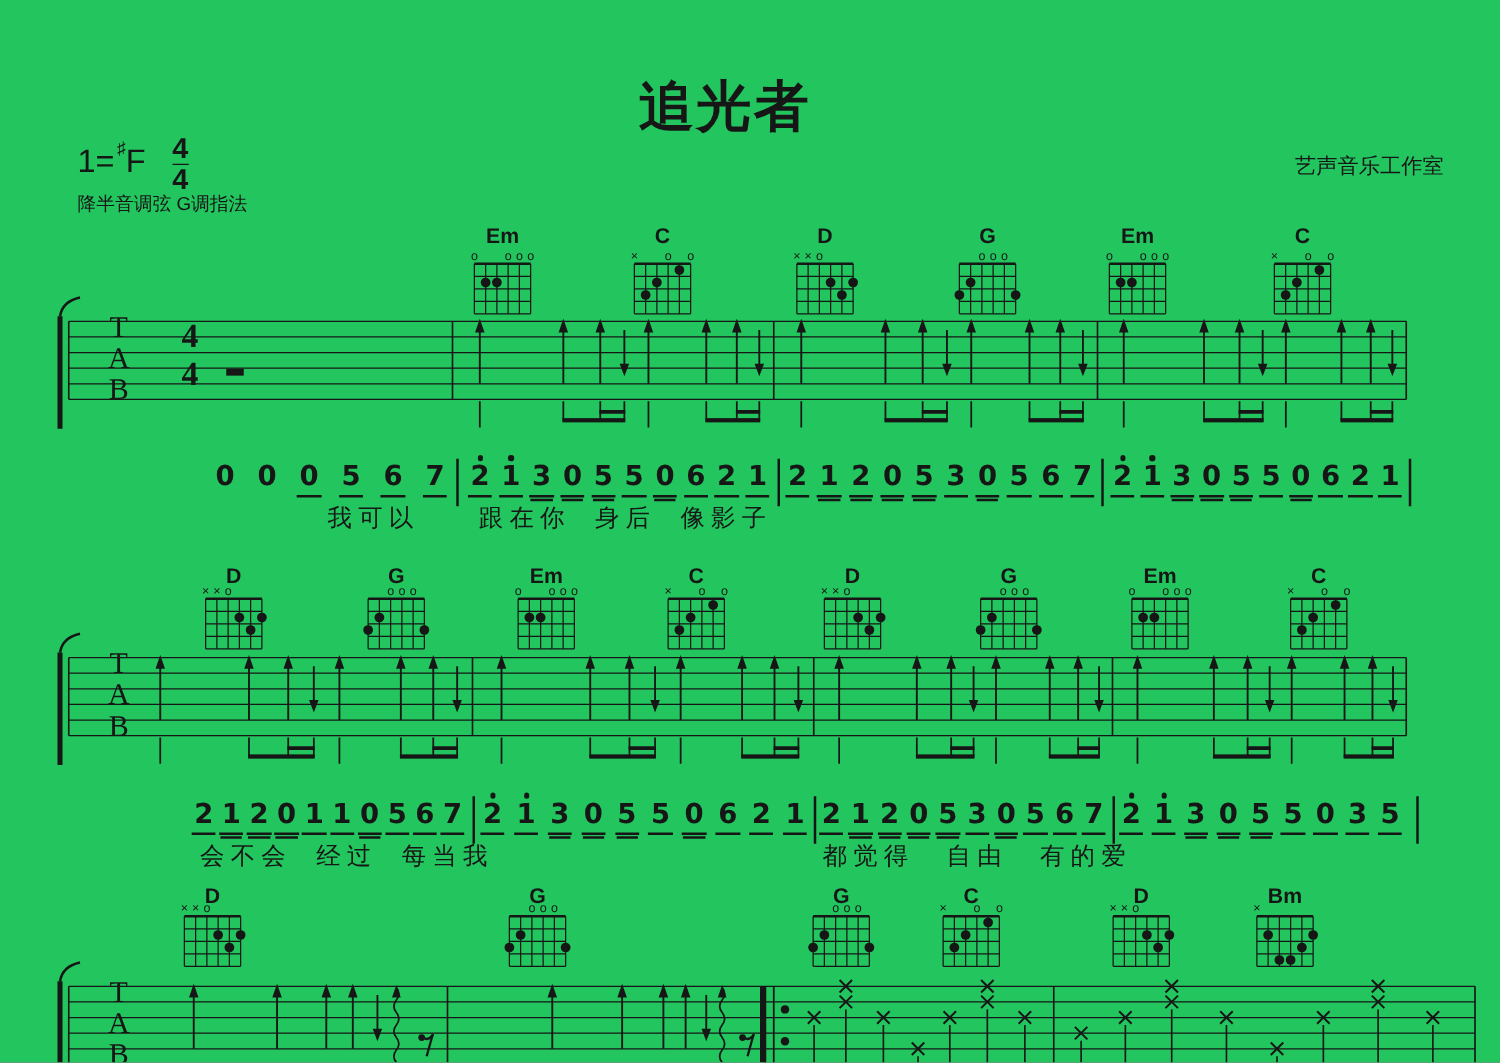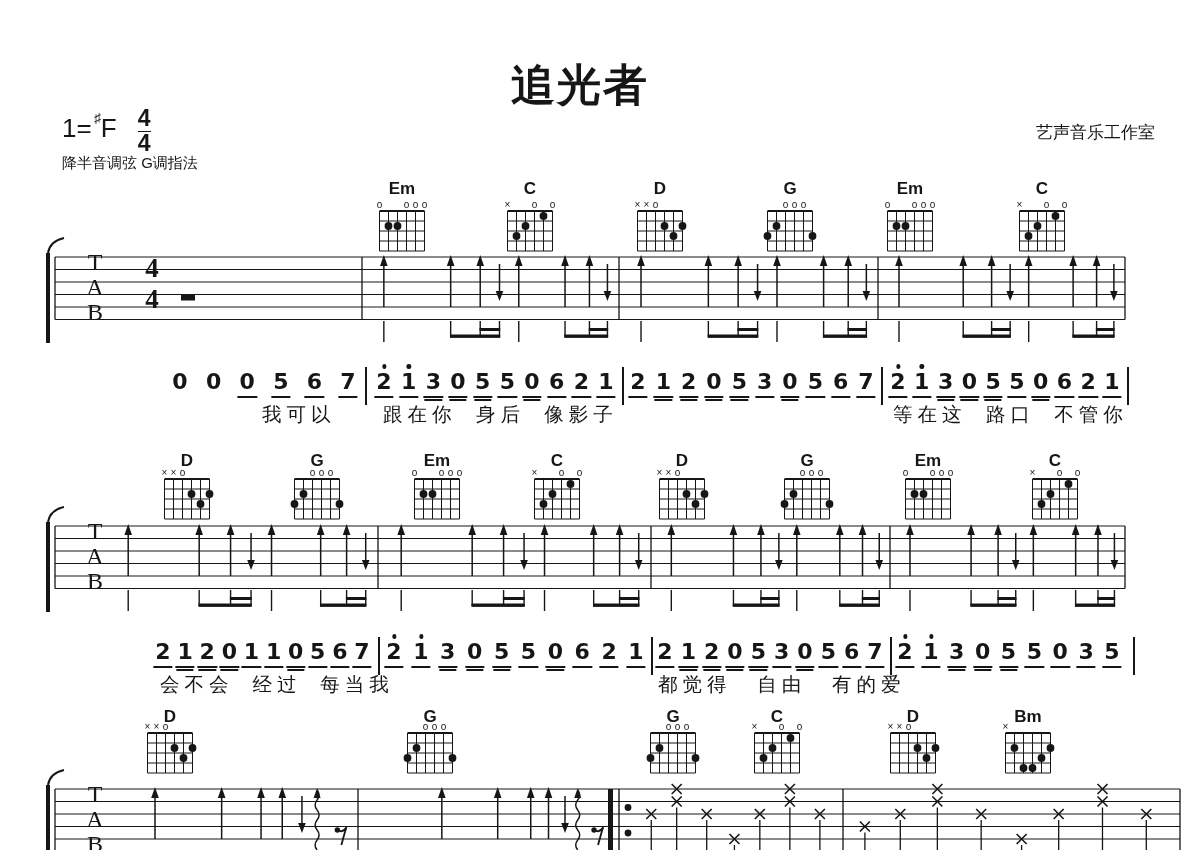--- a/index.html
+++ b/index.html
@@ -1,16 +1,16 @@
 <!DOCTYPE html>
 <html><head>
 <meta charset="utf-8">
 <style>
   html,body{margin:0;padding:0;background:#888;}
-  #stage{position:relative;width:1200px;height:850px;background:#ffffff;overflow:hidden;
+  #stage{position:relative;width:1200px;height:850px;background:#22c55e;overflow:hidden;
          font-family:"Liberation Sans","DejaVu Sans",sans-serif;color:#161616;margin:0 auto;}
   .hdr-title{position:absolute;left:0;right:40px;top:56px;text-align:center;
              font-size:44px;font-weight:bold;letter-spacing:2px;}
   .hdr-artist{position:absolute;left:0;right:40px;top:114px;text-align:center;font-size:21px;}
   .hdr-studio{position:absolute;right:45px;top:121px;font-size:17px;font-weight:normal;}
   .hdr-key{position:absolute;left:62px;top:108px;font-size:26px;}
   .hdr-key .sharp{font-size:14px;vertical-align:14px;margin-left:2px;}
   .frac{display:inline-block;vertical-align:-14px;margin-left:14px;text-align:center;line-height:0.95;font-size:23px;font-weight:bold;}
   .frac .fbar{display:block;height:1.5px;background:#161616;margin:1px 0;}
   .frac span{display:block;}
@@ -997,21 +997,20 @@
       <span class="tok u2" style="left: 1040.67px; top: 371px;">0</span>
       <span class="tok u1" style="left: 1064.44px; top: 371px;">6</span>
       <span class="tok u1" style="left: 1088.22px; top: 371px;">2</span>
       <span class="tok u1" style="left: 1112px; top: 371px;">1</span>
       <div class="nbar" style="left: 365px; top: 367px;"></div>
       <div class="nbar" style="left: 622px; top: 367px;"></div>
       <div class="nbar" style="left: 881px; top: 367px;"></div>
       <div class="nbar" style="left: 1127px; top: 367px;"></div>
       <div class="lyr" style="left: 262px; top: 401px;">我可以</div>
       <div class="lyr" style="left: 383px; top: 401px;">跟在你 身后 像影子</div>
-      <div class="lyr" style="left: 893px; top: 401px;">等在这 路口 不管你</div>
       <span class="tok u1" style="left: 163px; top: 641px;">2</span>
       <span class="tok u2" style="left: 185.111px; top: 641px;">1</span>
       <span class="tok u2" style="left: 207.222px; top: 641px;">2</span>
       <span class="tok u2" style="left: 229.333px; top: 641px;">0</span>
       <span class="tok u1" style="left: 251.444px; top: 641px;">1</span>
       <span class="tok u1" style="left: 273.556px; top: 641px;">1</span>
       <span class="tok u2" style="left: 295.667px; top: 641px;">0</span>
       <span class="tok u1" style="left: 317.778px; top: 641px;">5</span>
       <span class="tok u1" style="left: 339.889px; top: 641px;">6</span>
       <span class="tok u1" style="left: 362px; top: 641px;">7</span>
@@ -1041,16 +1040,16 @@
       <span class="tok u2" style="left: 982.625px; top: 641px;">0</span>
       <span class="tok u2" style="left: 1008.5px; top: 641px;">5</span>
       <span class="tok u1" style="left: 1034.38px; top: 641px;">5</span>
       <span class="tok u1" style="left: 1060.25px; top: 641px;">0</span>
       <span class="tok u1" style="left: 1086.12px; top: 641px;">3</span>
       <span class="tok u1" style="left: 1112px; top: 641px;">5</span>
       <div class="nbar" style="left: 378px; top: 637px;"></div>
       <div class="nbar" style="left: 651px; top: 637px;"></div>
       <div class="nbar" style="left: 890px; top: 637px;"></div>
       <div class="nbar" style="left: 1133px; top: 637px;"></div>
-      <div class="lyr" style="left: 160px; top: 671px; font-family: Liberation Serif, serif;">会不会 经过 每当我</div>
+      <div class="lyr" style="left: 160px; top: 671px;">会不会 经过 每当我</div>
       <div class="lyr" style="left: 658px; top: 671px; font-family: Liberation Mono, monospace;">都觉得 自由 有的爱</div>
     </div>
 </div>
 
 </body></html>

